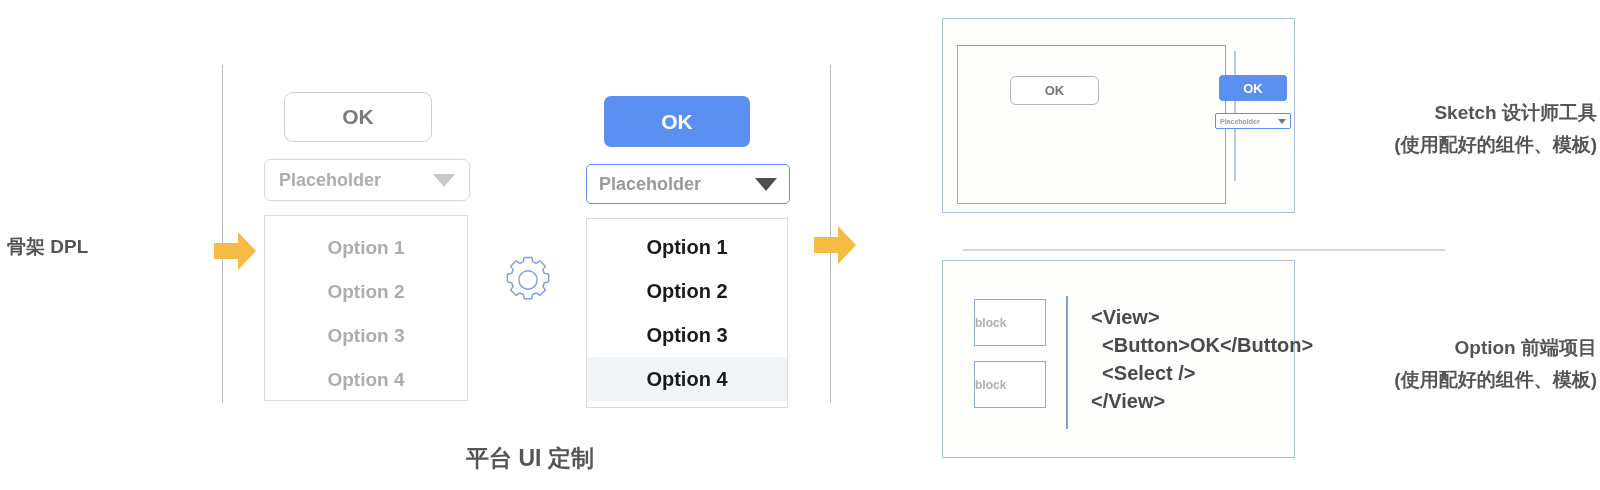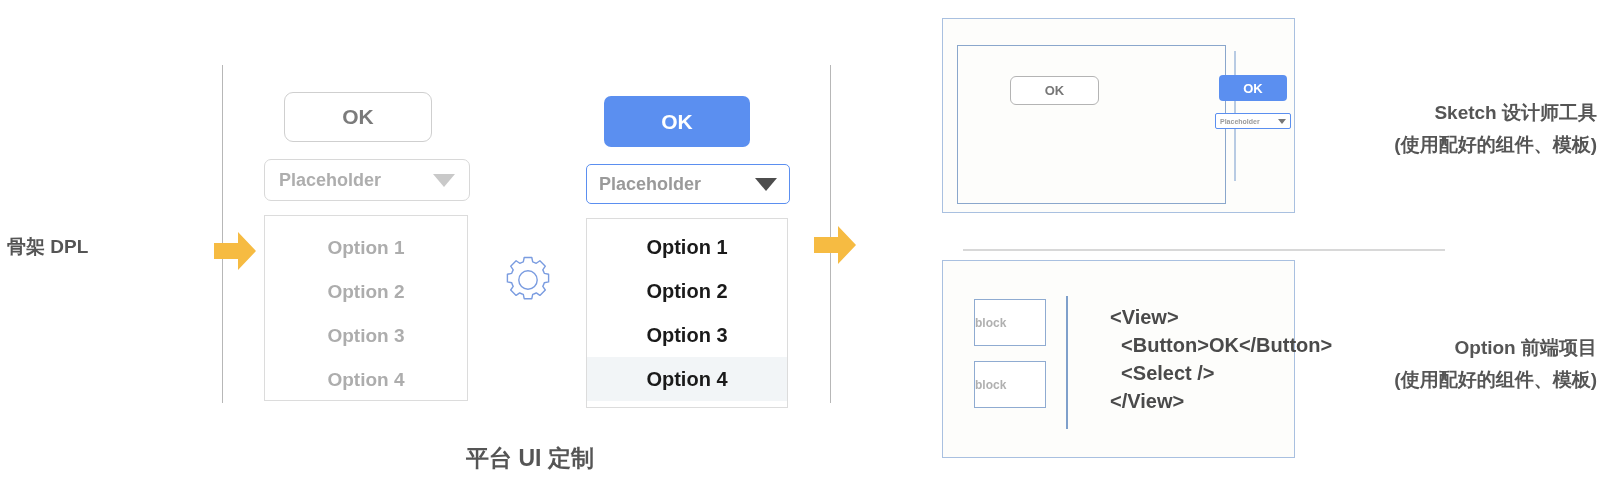--- a/index.html
+++ b/index.html
@@ -266,21 +266,20 @@
     width: 2px; height: 133px;
     background: #7fa0cb;
   }
   #code-area {
     position: absolute;
     left: 148px; top: 42px;
     font-size: 20px;
     line-height: 28px;
     color: #4a4a4a;
     white-space: pre;
-    margin-left: 19px;
   }
 
   
   .right-caption {
     text-align: right;
     font-size: 19px;
     line-height: 32px;
     color: #555555;
   }
   #sketch-caption  { left: 1335px; top: 97px;  width: 262px; }

